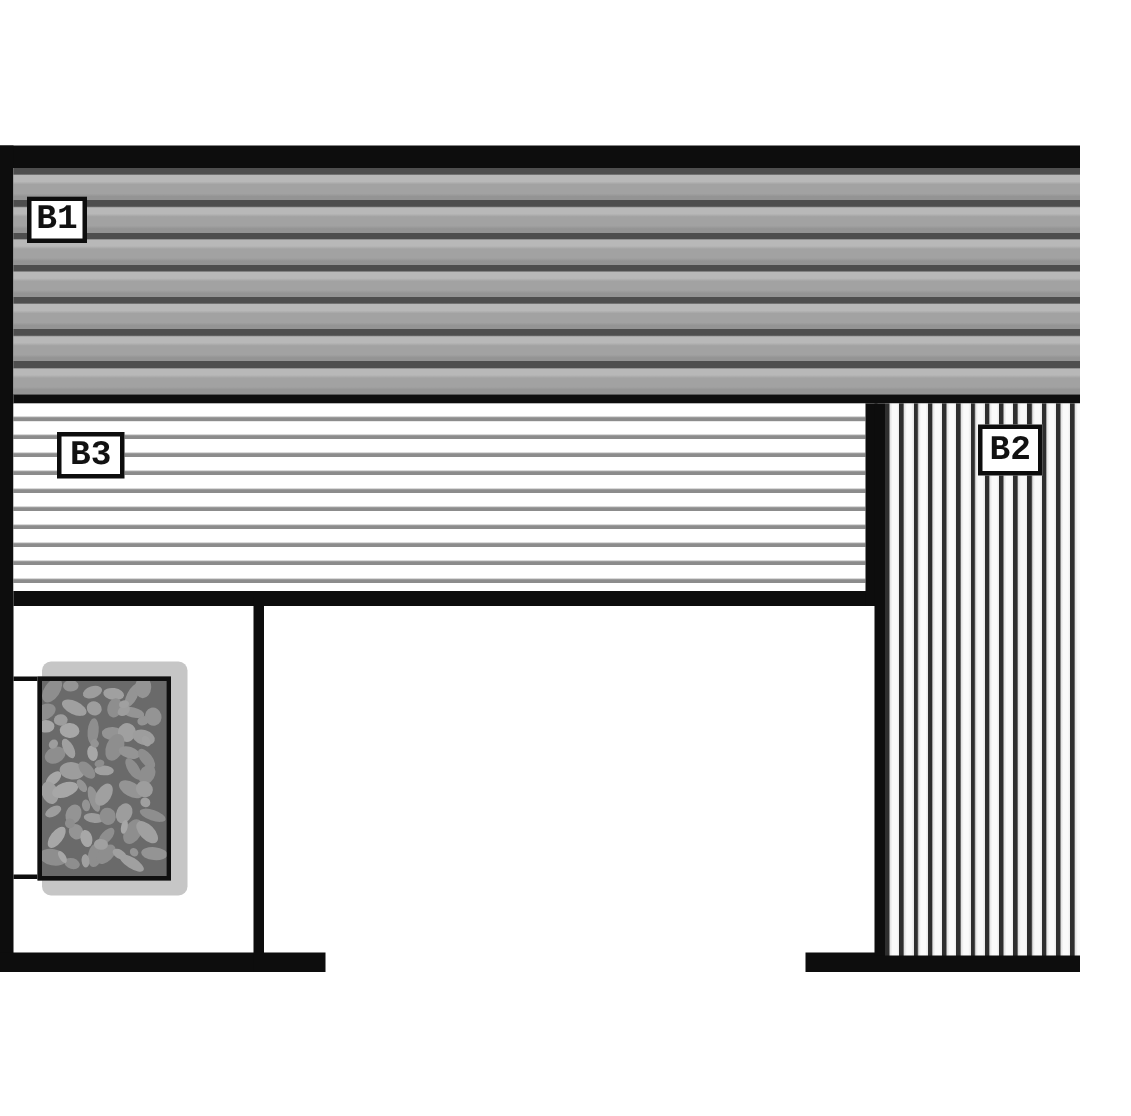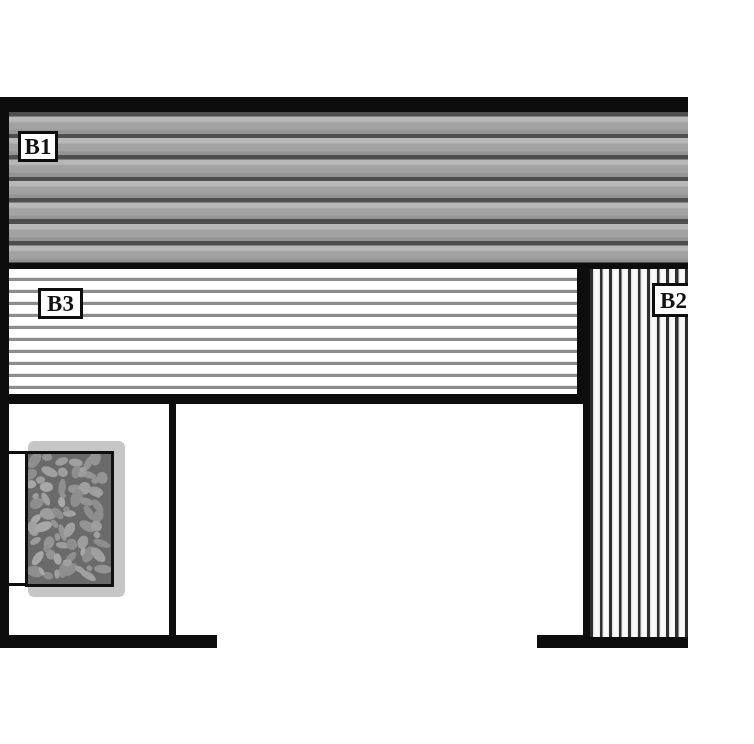--- a/index.html
+++ b/index.html
@@ -12,21 +12,22 @@
     --heater-plate:#c6c6c6;
     --stones-bg:#6a6a6a;
     --page-bg:#ffffff;
   }
   html,body{margin:0;padding:0;background:var(--page-bg);}
   .canvas{
     position:relative;
     width:688px;height:744px;
     background:var(--page-bg);
     overflow:hidden;
-    font-family:Liberation Serif, serif;
+    font-family:Liberation Mono, monospace;
+    padding-left:32px;
   }
   .wall{position:absolute;background:var(--wall);}
   .wall-top{left:0;top:97px;width:744px;height:15px;}
   .wall-left{left:0;top:97px;width:9px;height:551px;}
   .wall-right{left:734px;top:97px;width:10px;height:551px;}
   .wall-bottom-left{left:0;top:635px;width:217px;height:13px;}
   .wall-bottom-right{left:537px;top:635px;width:207px;height:13px;}
   .heater-room-wall{left:169px;top:398px;width:7px;height:250px;}
 
   .bench{position:absolute;box-sizing:border-box;}

